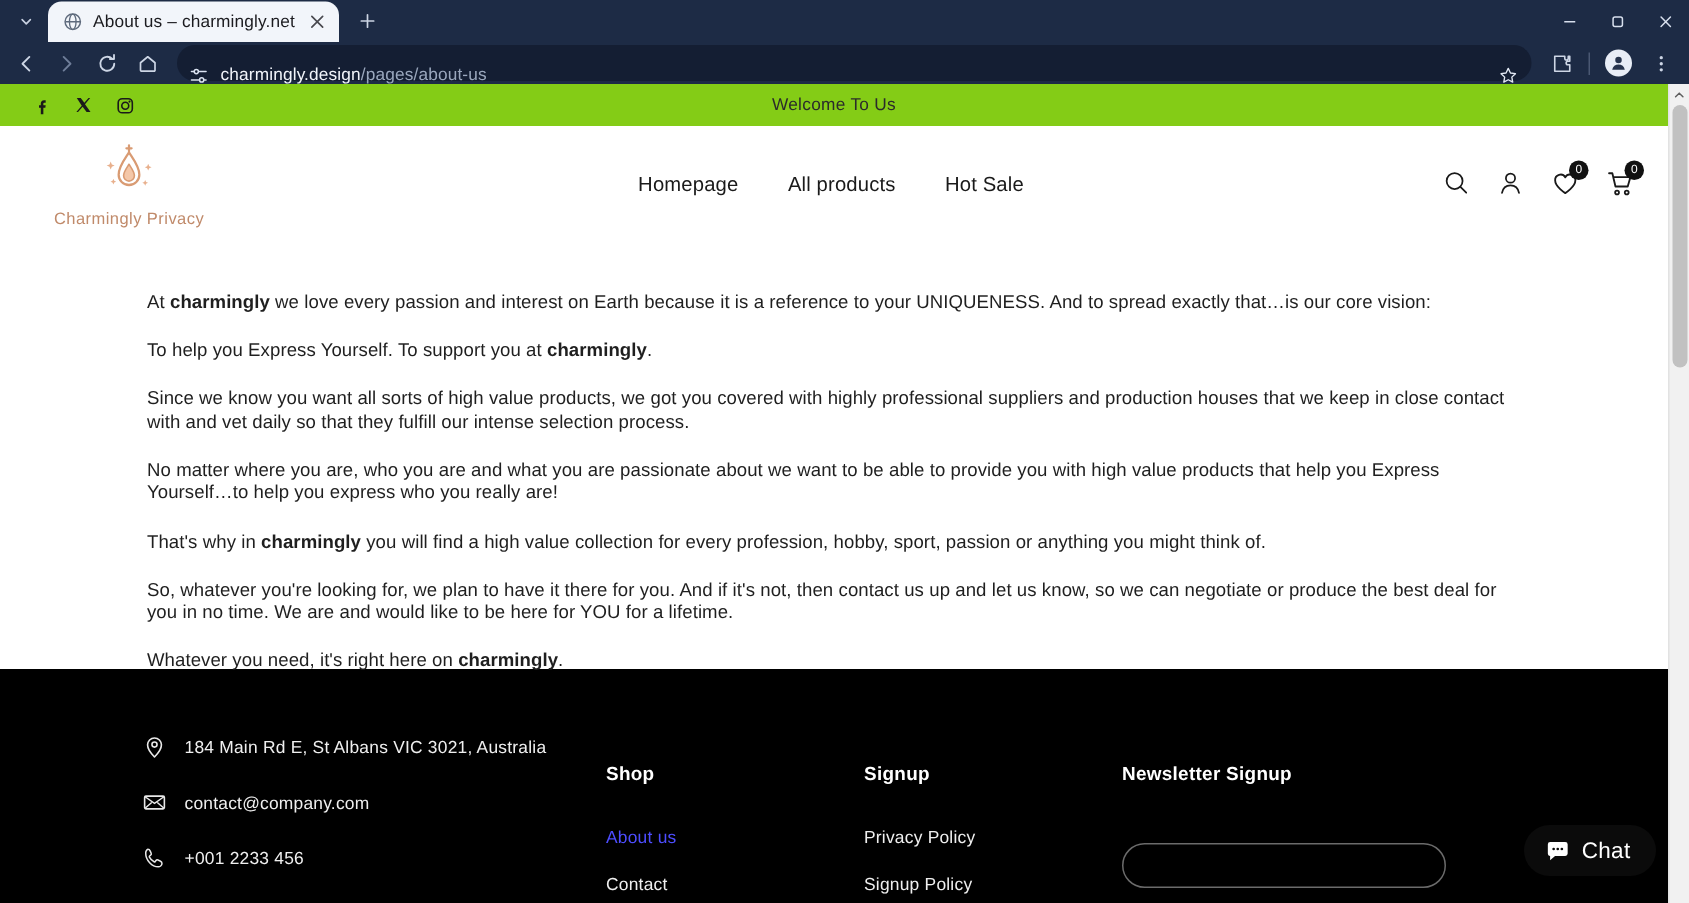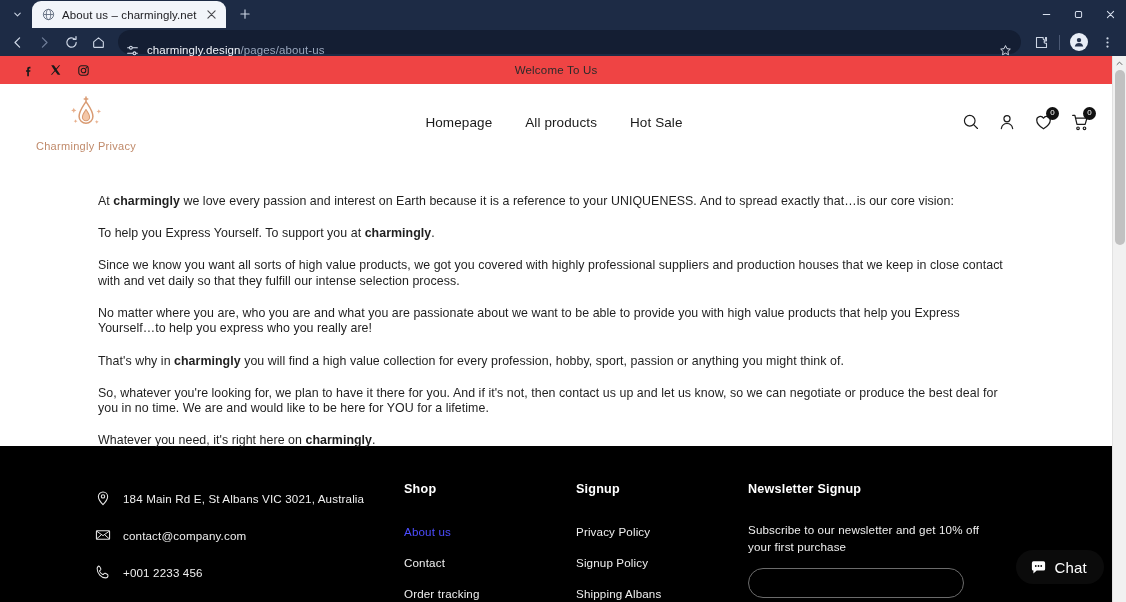--- a/index.html
+++ b/index.html
@@ -63,21 +63,21 @@
   #viewport { width: 1126px; height: 546px; position: relative; background:#fff; overflow:hidden; }
   #page { width: 1112px; height: 546px; overflow: hidden; position:relative; }
 
   
   #scrollbar { position:absolute; top:0; right:0; width:14px; height:546px; background:#f1f1f1; border-left:1px solid #e2e2e2; }
   #sb-up, #sb-down { height:14px; display:flex; align-items:center; justify-content:center; color:#5f5f5f; }
   #sb-thumb { position:absolute; top:14px; left:2px; width:10px; height:175px; background:#c1c1c1; border-radius:5px; }
 
   
   #announce {
-    height: 28px; background: #ef4444;
+    height: 28px; background: #84cc16;
     display: flex; align-items: center; position: relative; padding: 0 22px;
   }
   #socials { display: flex; align-items: center; gap: 15px; }
   #socials .sico { color: #1a1a1a; display:flex; align-items:center; }
   #announce-text {
     position: absolute; left: 0; right: 0; text-align: center;
     font-size: 11.5px; color: #2b2b2b; letter-spacing: .2px;
     pointer-events: none;
   }
 
@@ -113,21 +113,21 @@
 
   
   #footer { background: #000; color: #fff; height: 156px; padding: 36px 22px 0 94px; display: flex; }
   #fcol-contact { width: 310px; padding-top: 8px; }
   .fcontact-row { display: flex; align-items: center; gap: 12px; margin-bottom: 21px; }
   .fcontact-row .ficon { width: 17px; flex: 0 0 17px; display:flex; align-items:center; justify-content:center; color:#e8e8e8; }
   .fcontact-row span.txt { font-size: 11.6px; color: #efefef; letter-spacing:.15px; }
 
   .fcol { width: 172px; }
   .fcol.wide { width: 240px; }
-  .fcol h4 { font-size: 12.6px; font-weight: 600; color: #fff; margin-bottom: 26px; letter-spacing:.2px; }
+  .fcol h4 { font-size: 12.6px; font-weight: 600; color: #fff; margin-bottom: 26px; letter-spacing:.2px;margin-top:27px; }
   .fcol ul { list-style: none; }
   .fcol li { margin-bottom: 13px; }
   .fcol a { font-size: 11.6px; color: #efefef; text-decoration: none; letter-spacing:.15px; }
   .fcol a.visited { color: #4d4dff; }
   .fdesc { font-size: 11.6px; line-height: 16.5px; color: #efefef; letter-spacing:.15px; }
   #news-input {
     margin-top: 13px; width: 216px; height: 30px;
     border: 1px solid #6b6b6b; border-radius: 17px; background: transparent;
   }
 
@@ -386,21 +386,20 @@
         <h4>Signup</h4>
         <ul>
           <li><a href="#">Privacy Policy</a></li>
           <li><a href="#">Signup Policy</a></li>
           <li><a href="#">Shipping Albans</a></li>
         </ul>
       </div>
 
       <div class="fcol wide">
         <h4>Newsletter Signup</h4>
-        <div class="fdesc">Subscribe to our newsletter and get 10% off your first purchase</div>
         <input id="news-input" type="text" placeholder="" style="">
       </div>
     </div>
 
   </div>
 
   <div id="scrollbar">
     <div id="sb-up">
       <svg width="7" height="7" viewBox="0 0 10 10">
           <path d="M1.5 6.5L5 3l3.5 3.5" fill="none" stroke="currentColor" stroke-width="1.4" stroke-linecap="round" stroke-linejoin="round"></path>

